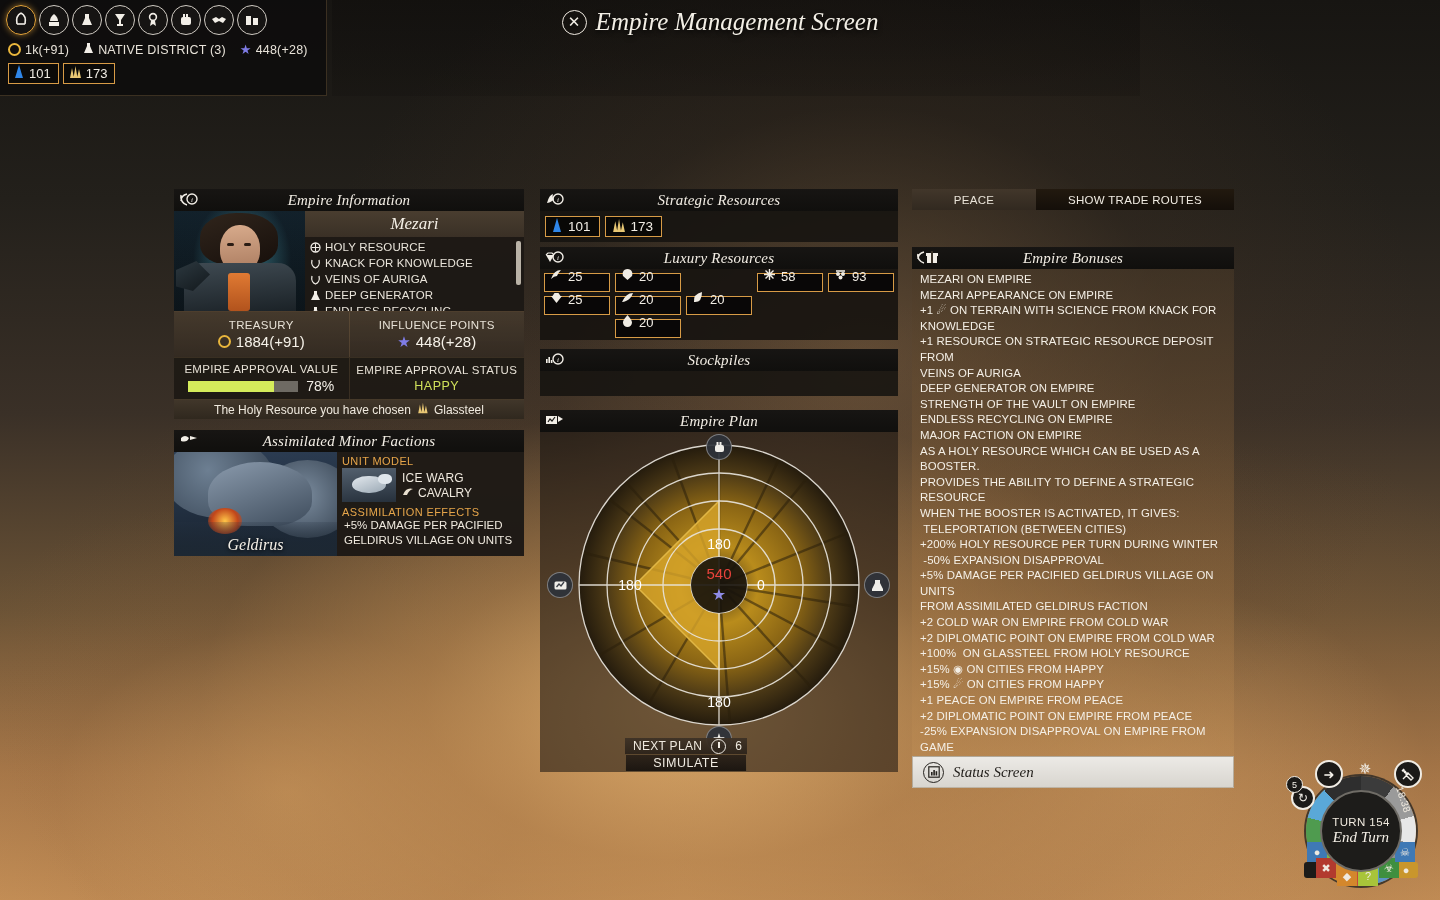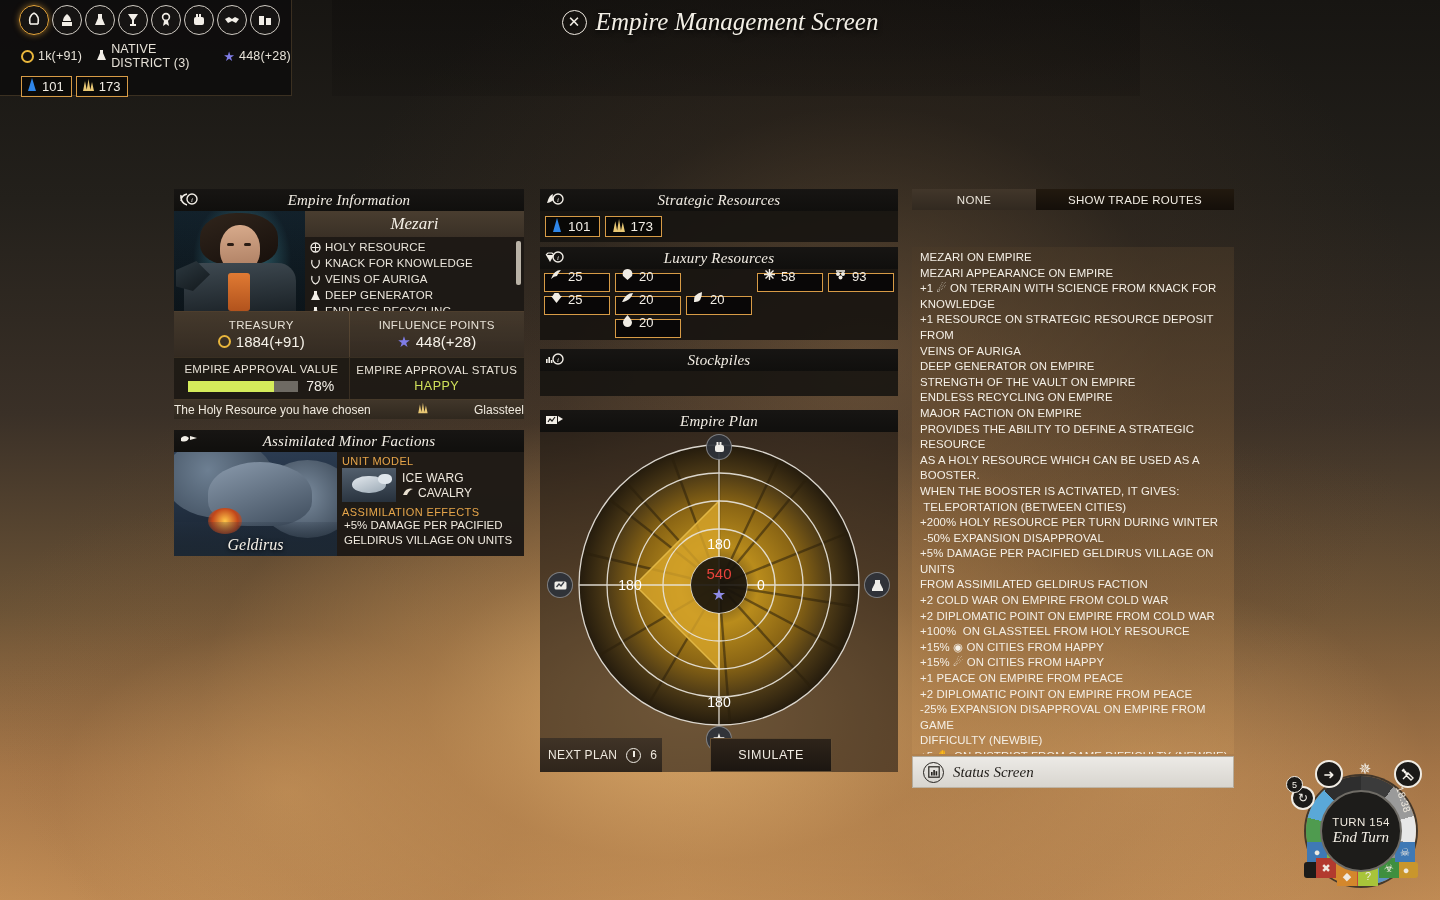--- a/index.html
+++ b/index.html
@@ -16,25 +16,24 @@
     position:relative;
   }
   .dim-overlay{
     position:absolute; left:332px; top:0; width:808px; height:96px;
     background:linear-gradient(180deg, rgba(16,14,12,0.55), rgba(16,14,12,0.22));
     pointer-events:none;
   }
 
   
   #hud {
-    position:absolute; left:0; top:0; width:292px; height:96px;
+    position:absolute; left:0; top:0; width:327px; height:96px;
     background:rgba(14,13,12,0.88);
     border-right:1px solid rgba(190,150,95,0.25);
     border-bottom:1px solid rgba(190,150,95,0.25);
-    padding-left:13px;
   }
   #hud .row-icons { display:flex; gap:3px; padding:5px 6px 2px 6px; }
   .hud-circ {
     width:30px;height:30px;border-radius:50%;
     border:1.6px solid #cfcac2; display:flex;align-items:center;justify-content:center;
     color:#f2eee7; font-size:15px; line-height:1; background:rgba(30,28,25,0.55);
   }
   .hud-circ.active { border-color:#e8a63a; box-shadow:0 0 6px rgba(232,166,58,0.6); }
   .hud-circ svg{ display:block; }
   #hud .row-stats{ display:flex; align-items:center; gap:14px; padding:5px 0 0 8px; font-size:12.5px; color:#e7e2d8; letter-spacing:.2px;}
@@ -110,21 +109,21 @@
   .ei-lab{ font-size:11.5px; color:#e6e0d5; letter-spacing:.3px; }
   .ei-val{ font-size:15px; color:#f5f1e8; display:flex; align-items:center; gap:5px; }
   #ei-approval{ display:flex; height:42px; background:rgba(30,26,21,0.92); border-top:1px solid rgba(150,120,80,0.22);}
   .ap-col{ flex:1; display:flex; flex-direction:column; align-items:center; justify-content:center; gap:3px;}
   .ap-col + .ap-col{ border-left:1px solid rgba(150,120,80,0.22); }
   .ap-bar-row{ display:flex; align-items:center; gap:8px; }
   .ap-track{ width:110px;height:11px; background:#6e6a63; position:relative; }
   .ap-fill{ position:absolute;left:0;top:0;bottom:0; background:#d5ec5b; }
   .ap-pct{ font-size:14px; color:#f2eee6; }
   .ap-status{ font-size:12.5px; color:#cfe05a; letter-spacing:.5px; }
-  #ei-holy{ height:20px; display:flex; align-items:center; justify-content:space-between; gap:5px;
+  #ei-holy{ height:20px; display:flex; align-items:center; justify-content:center; gap:5px;
     font-size:12px; color:#efe9de; background:linear-gradient(180deg,rgba(66,55,43,0.95),rgba(48,40,31,0.95));
     border-top:1px solid rgba(150,120,80,0.22); }
 
   
   #assim{ left:174px; top:430px; width:350px; }
   #as-body{ display:flex; height:104px; }
   #as-art{ width:163px; position:relative; overflow:hidden;
     background:linear-gradient(175deg,#2d3e54,#16202c); }
   #as-art .snow1{ position:absolute; left:-10px; top:-14px; width:110px;height:80px; border-radius:50%;
     background:radial-gradient(circle at 40% 40%, #6d7f92, #33404f); }
@@ -175,21 +174,21 @@
   #radar-wrap{ position:absolute; left:0; top:0; width:358px; height:302px; }
   .node{
     position:absolute; width:26px;height:26px;border-radius:50%;
     background:rgba(46,50,58,0.92); border:1px solid rgba(220,220,220,0.45);
     display:flex;align-items:center;justify-content:center; color:#f0eee9; font-size:13px;
   }
   #node-top{ left:166px; top:2px; }
   #node-right{ left:324px; top:140px; }
   #node-left{ left:7px; top:140px; }
   #node-bottom{ left:166px; top:294px; }
-  #plan-foot{ position:absolute; left:0; bottom:0; width:292px; height:34px; display:flex; align-items:center; }
+  #plan-foot{ position:absolute; left:0; bottom:0; width:292px; height:34px; display:flex; align-items:center;flex-direction:column; }
   #next-plan{ width:122px; height:34px; background:linear-gradient(180deg,rgba(62,50,38,0.95),rgba(44,35,26,0.95));
     display:flex; align-items:center; gap:9px; padding-left:8px; font-size:12px; color:#efe9de; letter-spacing:.3px;}
   #np-clock{ width:15px;height:15px;border-radius:50%;border:1.6px solid #f0ece4; position:relative; }
   #np-clock:before{content:"";position:absolute;left:6px;top:2px;width:1.5px;height:6px;background:#f0ece4;}
   #np-spacer{ flex:1; }
   #simulate{ width:122px; height:34px; background:linear-gradient(180deg,#2e241a,#1c1611);
     border:1px solid rgba(160,124,78,0.5); display:flex; align-items:center; justify-content:center;
     font-size:12.5px; color:#f0ebe2; letter-spacing:.5px; }
 
   
@@ -728,39 +727,50 @@
       <div id="np-spacer"></div>
       <div id="simulate">
         <span>SIMULATE</span>
       </div>
     </div>
   </div>
 </div>
 
 <div class="panel" id="trade">
   <div id="trade-body">
-    <div id="tr-none">NONE</div>
+    <div id="tr-none">PEACE</div>
     <div id="tr-show">SHOW TRADE ROUTES</div>
   </div>
 </div>
 
 <div class="panel" id="bonus">
+  <div class="ptitle">
+    <span class="ticon">
+      <svg width="22" height="17" viewBox="0 0 22 17">
+          <path d="M1 5 C0 9 3 13 7 14 M7 3 C3 4 1 7 1 10" stroke="#f2eee7" stroke-width="1.5" fill="none"></path>
+          <rect x="10" y="6" width="10" height="8" fill="#f2eee7"></rect>
+          <rect x="9" y="4" width="12" height="3" fill="#f2eee7"></rect>
+          <rect x="14" y="2" width="2" height="12" fill="#3a3228"></rect>
+        </svg>
+    </span>
+    <span>Empire Bonuses</span>
+  </div>
   <div id="bonus-body">
       <div class="bline">MEZARI ON EMPIRE</div>
       <div class="bline">MEZARI APPEARANCE ON EMPIRE</div>
       <div class="bline">+1 ☄ ON TERRAIN WITH SCIENCE FROM KNACK FOR</div>
       <div class="bline">KNOWLEDGE</div>
       <div class="bline">+1 RESOURCE ON STRATEGIC RESOURCE DEPOSIT FROM</div>
       <div class="bline">VEINS OF AURIGA</div>
       <div class="bline">DEEP GENERATOR ON EMPIRE</div>
       <div class="bline">STRENGTH OF THE VAULT ON EMPIRE</div>
       <div class="bline">ENDLESS RECYCLING ON EMPIRE</div>
       <div class="bline">MAJOR FACTION ON EMPIRE</div>
+      <div class="bline">AS A HOLY RESOURCE WHICH CAN BE USED AS A BOOSTER.</div>
       <div class="bline">PROVIDES THE ABILITY TO DEFINE A STRATEGIC RESOURCE</div>
-      <div class="bline">AS A HOLY RESOURCE WHICH CAN BE USED AS A BOOSTER.</div>
       <div class="bline">WHEN THE BOOSTER IS ACTIVATED, IT GIVES:</div>
       <div class="bline"> TELEPORTATION (BETWEEN CITIES)</div>
       <div class="bline">+200% HOLY RESOURCE PER TURN DURING WINTER</div>
       <div class="bline"> -50% EXPANSION DISAPPROVAL</div>
       <div class="bline">+5% DAMAGE PER PACIFIED GELDIRUS VILLAGE ON UNITS</div>
       <div class="bline">FROM ASSIMILATED GELDIRUS FACTION</div>
       <div class="bline">+2 COLD WAR ON EMPIRE FROM COLD WAR</div>
       <div class="bline">+2 DIPLOMATIC POINT ON EMPIRE FROM COLD WAR</div>
       <div class="bline">+100%  ON GLASSTEEL FROM HOLY RESOURCE</div>
       <div class="bline">+15% ◉ ON CITIES FROM HAPPY</div>

